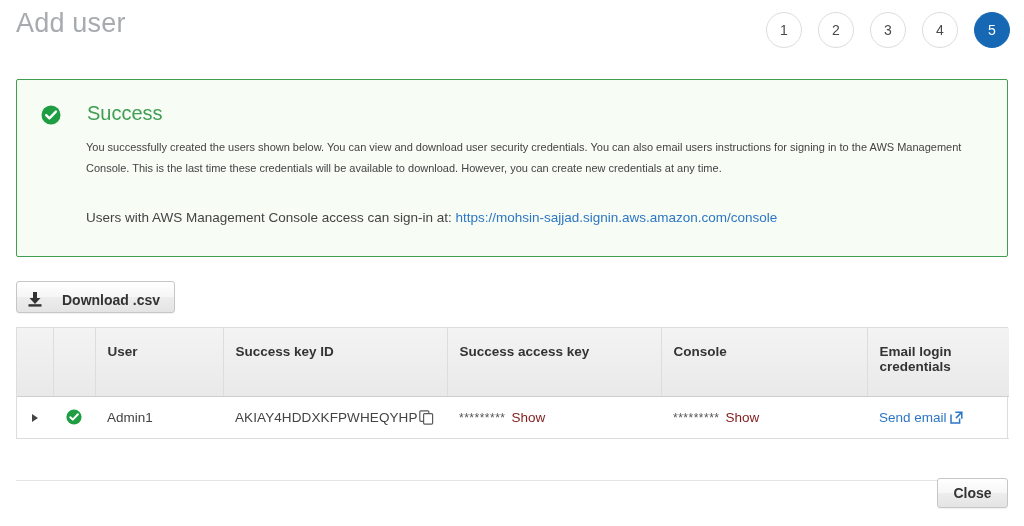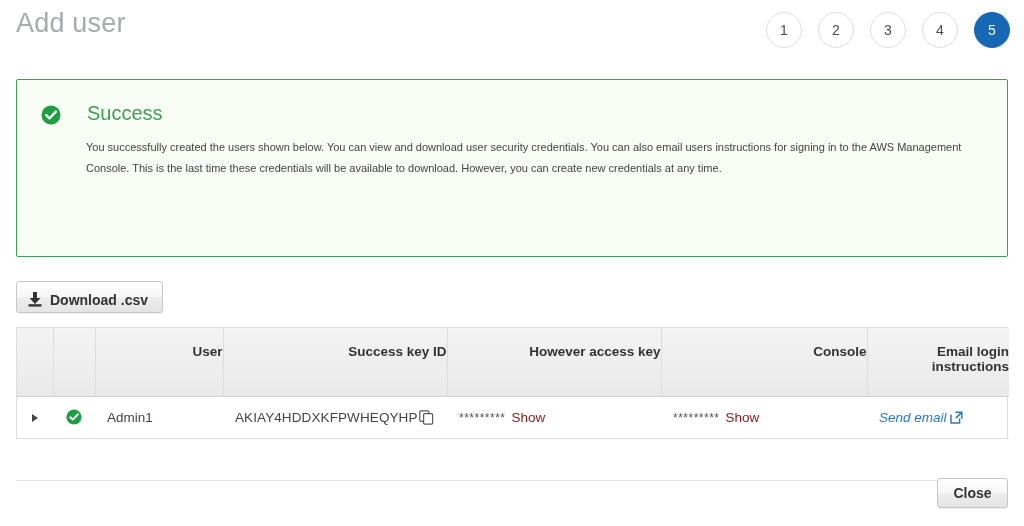--- a/index.html
+++ b/index.html
@@ -129,21 +129,21 @@
     font-weight: bold;
     cursor: pointer;
     box-shadow: 0 1px 1px rgba(0,0,0,0.06);
   }
   .download-btn {
     position: absolute;
     left: 16px;
     top: 281px;
     height: 32px;
     padding: 5px 14px 0 11px;
-    gap: 8px;
+    gap: 20px;
   }
   .dl-icon { width: 14px; height: 15px; display: block; }
 
   
   .table {
     position: absolute;
     left: 16px;
     top: 327px;
     width: 992px;
     border: 1px solid #dddddd;
@@ -154,21 +154,21 @@
   }
   .table table {
     width: 100%;
     border-collapse: collapse;
     table-layout: fixed;
   }
   .table thead th {
     background: linear-gradient(to bottom, #f3f3f3 0%, #e9e9e9 100%);
     border-right: 1px solid #dddddd;
     border-bottom: 1px solid #cfcfcf;
-    text-align: right;
+    text-align: left;
     vertical-align: top;
     padding: 16px 0 16px 12px;
     font-size: 13.5px;
     font-weight: bold;
     color: #333333;
     height: 68px;
     box-sizing: border-box;
   }
   .table thead th:last-child { border-right: none; }
   .table thead th.narrow { padding-left: 0; }
@@ -215,21 +215,21 @@
     letter-spacing: 0.5px;
     font-size: 12px;
   }
   .show-link {
     color: #7f1d1d;
     text-decoration: none;
     font-size: 13.5px;
     margin-left: 6px;
     cursor: pointer;
   }
-  .email-wrap { display: inline-flex; align-items: center; gap: 3px; font-style: italic; }
+  .email-wrap { display: inline-flex; align-items: center; gap: 3px; }
   .ext-icon { width: 13px; height: 13px; display: block; flex: none; }
 
   
   .footer-sep {
     position: absolute;
     left: 16px;
     top: 480px;
     width: 992px;
     height: 1px;
     background: #e4e4e4;
@@ -260,20 +260,23 @@
 
   <div class="alert">
     <span class="alert-icon">
       <svg viewBox="0 0 20 20" width="20" height="20">
         <circle cx="10" cy="10" r="9.5" fill="#1f9d42"></circle>
         <path d="M5.2 10.2 L8.4 13.3 L14.9 6.6" fill="none" stroke="#ffffff" stroke-width="2.4" stroke-linecap="round" stroke-linejoin="round"></path>
       </svg>
     </span>
     <div class="alert-title">Success</div>
     <div class="alert-body">You successfully created the users shown below. You can view and download user security credentials. You can also email users instructions for signing in to the AWS Management Console. This is the last time these credentials will be available to download. However, you can create new credentials at any time.</div>
+    <div class="alert-signin">
+      <span>Users with AWS Management Console access can sign-in at: </span><a class="link" href="#">https://mohsin-sajjad.signin.aws.amazon.com/console</a>
+    </div>
   </div>
 
   <button class="btn download-btn">
     <span class="dl-icon">
       <svg viewBox="0 0 14 15" width="14" height="15">
         <rect x="5" y="0" width="4" height="6" fill="#333"></rect>
         <path d="M1.5 6 L12.5 6 L7 12 Z" fill="#333"></path>
         <rect x="0.5" y="12.2" width="13" height="2.4" fill="#333"></rect>
       </svg>
     </span>
@@ -290,23 +293,23 @@
           <col class="col-secret">
           <col class="col-password">
           <col class="col-email">
       </colgroup>
       <thead>
         <tr>
           <th class="narrow"></th>
           <th class="narrow"></th>
           <th>User</th>
           <th>Success key ID</th>
-          <th>However access key</th>
+          <th>Success access key</th>
           <th>Console</th>
-          <th>Email login instructions</th>
+          <th>Email login credentials</th>
         </tr>
       </thead>
       <tbody>
         <tr>
           <td class="cell-center">
             <span class="expander"></span>
           </td>
           <td class="cell-center">
             <span class="row-check">
               <svg viewBox="0 0 16 16" width="16" height="16">

